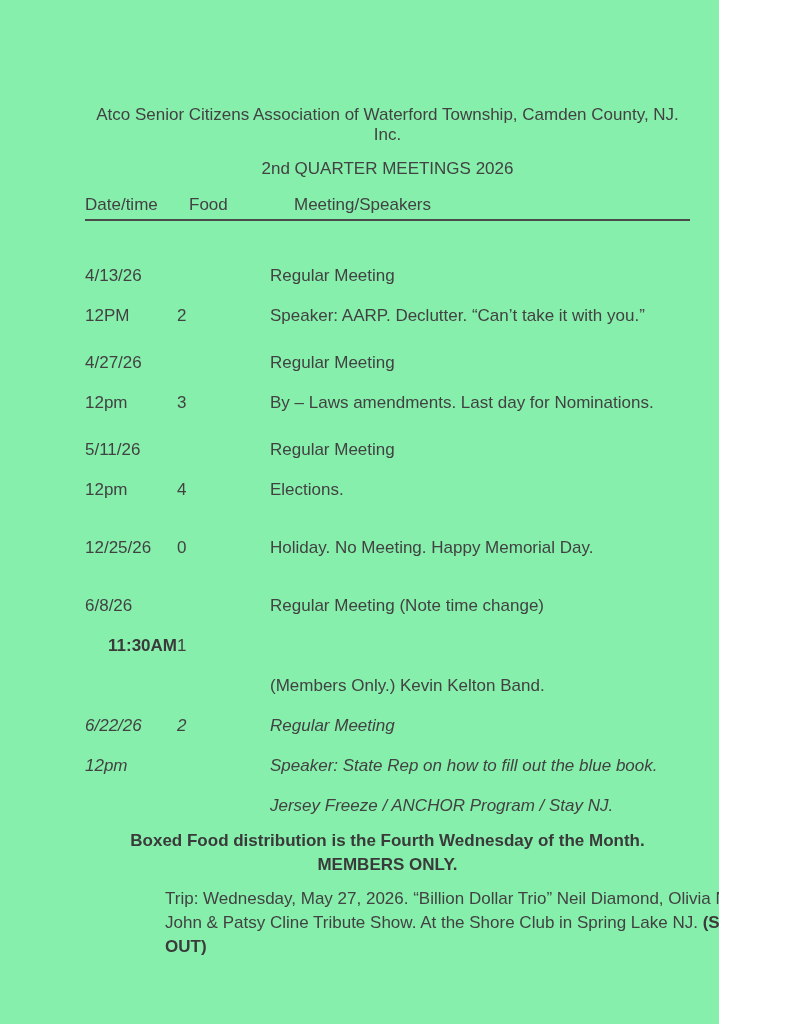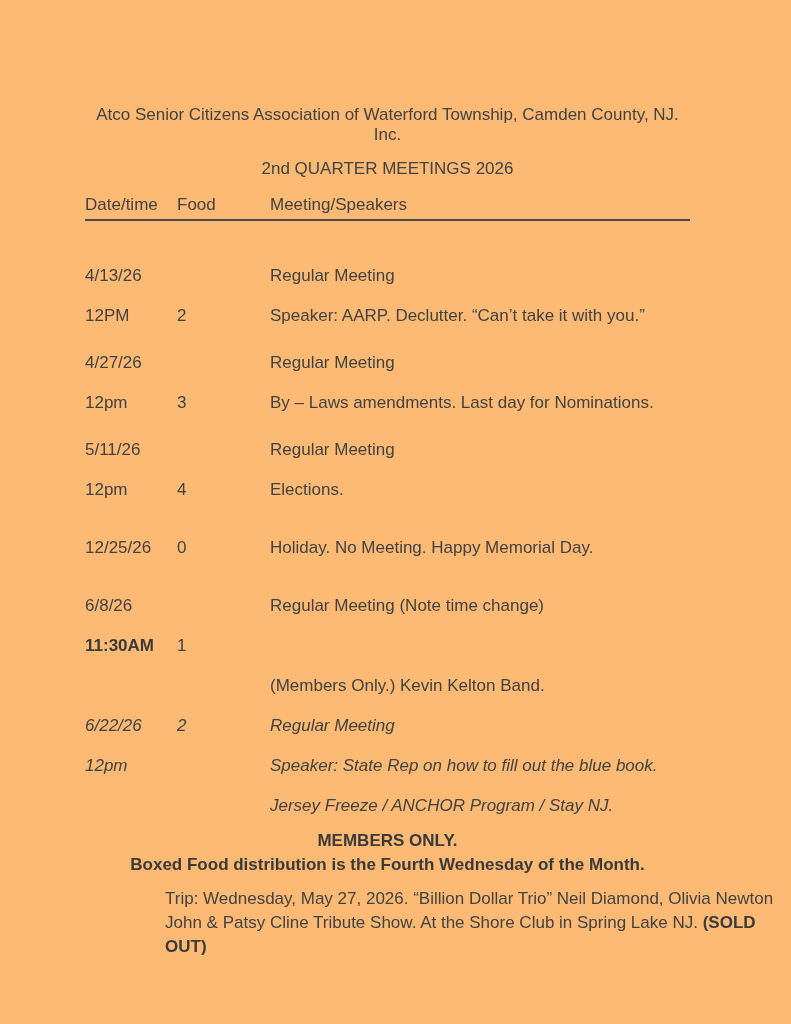--- a/index.html
+++ b/index.html
@@ -2,23 +2,23 @@
 <html><head>
 <meta charset="utf-8">
 <style>
   html, body {
     margin: 0;
     padding: 0;
     background: #ffffff;
   }
   .page {
     position: relative;
-    width: 791px;
+    width: 719px;
     height: 1024px;
-    background: #fdba74;
+    background: #86efac;
     font-family: "Liberation Sans", "DejaVu Sans", sans-serif;
     color: #424242;
     font-size: 17px;
     overflow: hidden;
   }
   .content {
     margin-left: 85px;
     width: 605px;
   }
   .doc-title {
@@ -30,39 +30,40 @@
   .doc-subtitle {
     margin-top: 14px;
     text-align: center;
     line-height: 20px;
   }
   .col-headers {
     margin-top: 16px;
     display: grid;
     grid-template-columns: 92px 93px 1fr;
     line-height: 20px;
+    gap: 12px;
   }
   .header-rule {
     margin-top: 4px;
     height: 2px;
     background: #4a4a4a;
     width: 605px;
   }
   .schedule-body .group { margin-top: 27px; }
   .schedule-body .group.wide { margin-top: 38px; }
   .schedule-body .group.tight { margin-top: 11px; font-style: italic; }
   .schedule-body .group:first-child { margin-top: 45px; }
   .schedule-body .row {
     display: grid;
     grid-template-columns: 92px 93px 1fr;
     line-height: 20px;
     margin-top: 20px;
   }
   .schedule-body .row + .row { }
-  .b { font-weight: 700; color: #3a3a3a; }
+  .b { font-weight: 700; color: #3a3a3a; text-align: right; }
   .notices {
     margin-top: 13px;
     text-align: center;
     font-weight: 700;
     color: #3a3a3a;
     line-height: 24px;
   }
   .trip {
     margin-top: 10px;
     margin-left: 80px;
@@ -162,21 +163,21 @@
           </div>
           <div class="row">
             <span class="c-date"></span>
             <span class="c-table"></span>
             <span class="c-text">Jersey Freeze / ANCHOR Program / Stay NJ.</span>
           </div>
         </div>
       </div>
 
     <div class="notices">
+      <div>Boxed Food distribution is the Fourth Wednesday of the Month.</div>
       <div>MEMBERS ONLY.</div>
-      <div>Boxed Food distribution is the Fourth Wednesday of the Month.</div>
     </div>
 
     <div class="trip">
       <span>Trip: Wednesday, May 27, 2026. “Billion Dollar Trio” Neil Diamond, Olivia Newton John &amp; Patsy Cline Tribute Show. At the Shore Club in Spring Lake NJ. </span><span class="bold-part">(SOLD OUT)</span>
     </div>
   </div>
 </div>
 
 </body></html>

